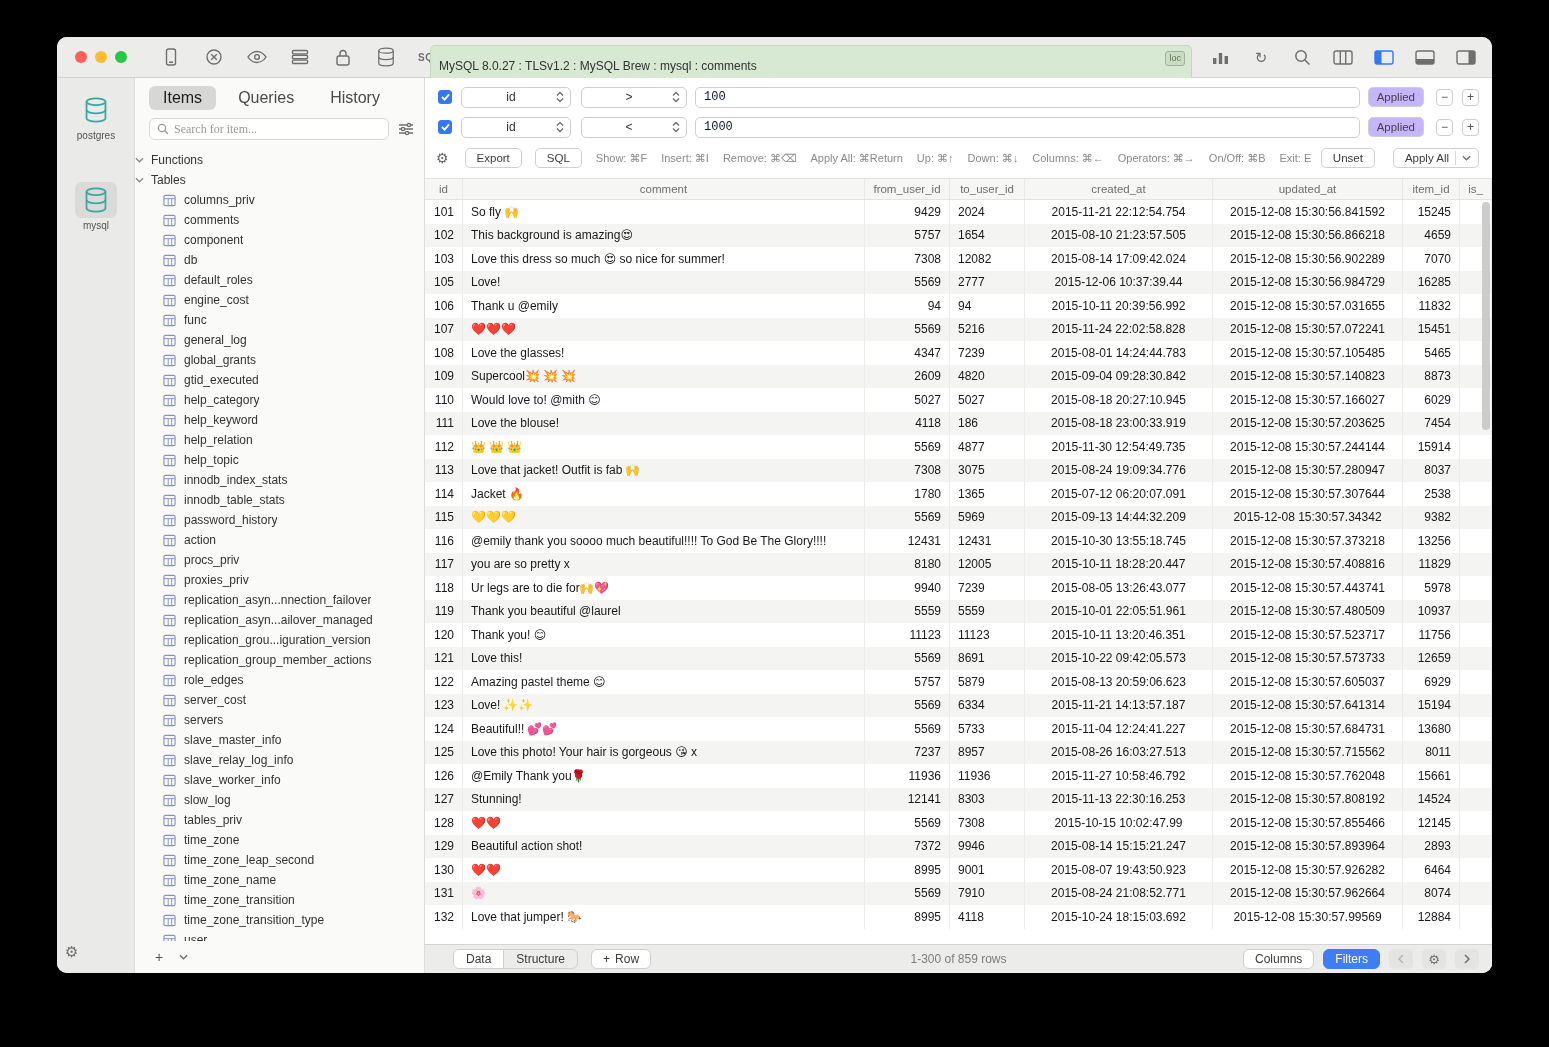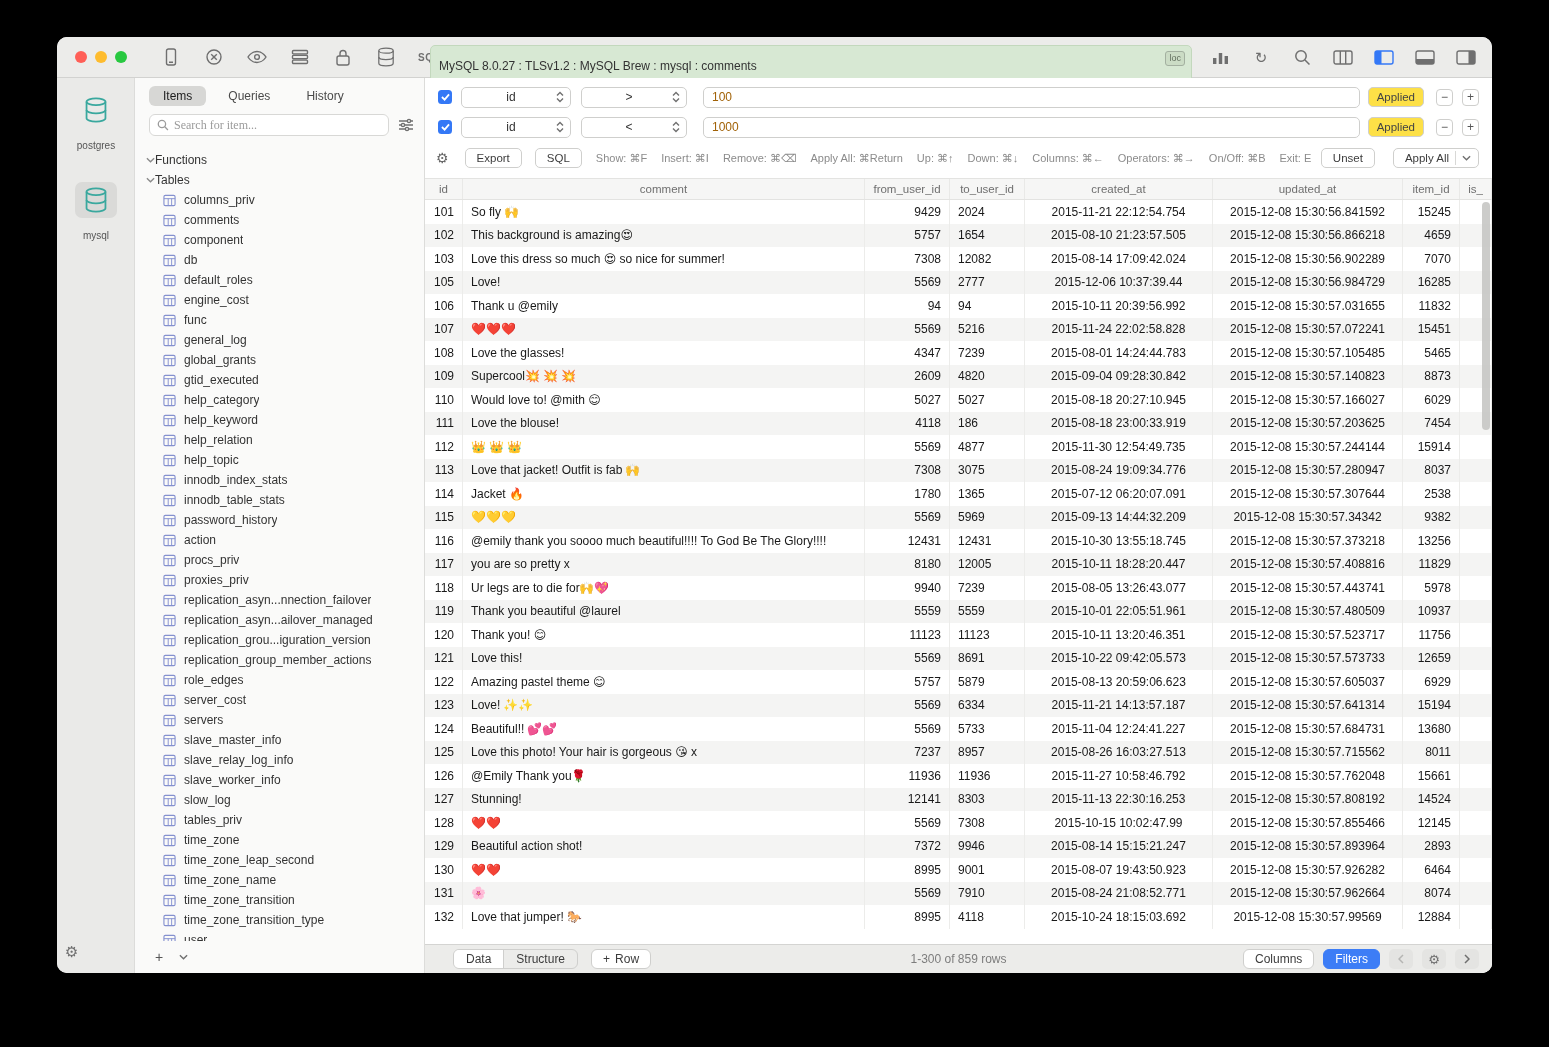--- a/index.html
+++ b/index.html
@@ -14,54 +14,54 @@
   .tl.red{background:#ff5f57}.tl.yellow{background:#febc2e}.tl.green{background:#28c840}
   .tb-left{display:flex;align-items:center;gap:19px;margin-left:24px}
   .tb-icon{width:24px;height:24px;display:flex;align-items:center;justify-content:center;color:#6f6f6f;font-size:15px}
   .sql-label{font-size:10px;font-weight:bold;letter-spacing:.4px;color:#6f6f6f}
   .title-pill{position:absolute;left:373px;top:8px;width:762px;height:42px;background:#d7e8d3;border:1px solid #c3d8bd;border-radius:5px;display:flex;align-items:center;padding:8px 8px;font-size:12px;color:#333}
   .loc-badge{position:absolute;right:6px;top:5px;font-size:9px;color:#63705f;border:1px solid #a3b0a0;border-radius:3px;padding:0 3px;line-height:13px;background:#cbdcc5}
   .tb-right{position:absolute;right:14px;top:0;height:41px;display:flex;align-items:center;gap:17px}
 
   
   .rail{position:absolute;top:41px;left:0;bottom:0;width:78px;background:#eaeae8;border-right:1px solid #dcdcda}
-  .conn{position:absolute;left:0;width:78px;display:flex;flex-direction:column;align-items:center;gap:12px;cursor:default}
+  .conn{position:absolute;left:0;width:78px;display:flex;flex-direction:column;align-items:center;gap:2px;cursor:default}
   .conn-icon{width:42px;height:36px;display:flex;align-items:center;justify-content:center;border-radius:7px}
   .conn.selected .conn-icon{background:#dadad8}
   .conn-label{font-size:10px;color:#555}
   .rail-gear{position:absolute;bottom:12px;left:8px;font-size:15px;color:#6f6f6f}
 
   
   .sidebar{position:absolute;top:41px;left:78px;bottom:0;width:290px;background:#fafaf9;border-right:1px solid #dcdcda}
   .side-tabs{display:flex;align-items:center;padding:8px 10px 6px 14px;gap:8px}
-  .side-tab{font-size:12px;color:#4a4a4a;padding:3px 14px;border-radius:6px;cursor:default}
+  .side-tab{font-size:16px;color:#4a4a4a;padding:3px 14px;border-radius:6px;cursor:default}
   .side-tab.active{background:#d7d7d5;color:#1d1d1d}
   .search-row{display:flex;align-items:center;gap:9px;padding:2px 10px 0 14px}
   .search-field{flex:1;height:22px;border:1px solid #d8d8d6;border-radius:6px;background:#fff;display:flex;align-items:center;padding:0 7px;gap:5px}
   .search-field input{border:none;outline:none;flex:1;font-size:12px;color:#333;background:transparent;font-family:Liberation Serif, serif}
   .search-field input::placeholder{color:#9b9b9b}
   .tree{position:absolute;top:70px;left:0;right:0;bottom:32px;overflow:hidden;padding-top:2px}
   .tree-row{height:20px;display:flex;align-items:center;font-size:12px;color:#333;white-space:nowrap}
-  .sec-row{padding-left:11px;}
+  .sec-row{gap:7px}
   .table-item{padding-left:28px;gap:8px}
   .ti-label{overflow:hidden;text-overflow:ellipsis}
   .side-bottom{position:absolute;bottom:0;left:0;right:0;height:32px;display:flex;align-items:center;padding-left:14px;gap:10px;color:#6f6f6f}
   .sb-mini{display:flex;align-items:center;justify-content:center;width:20px;height:18px;font-size:14px;color:#555}
 
   
   .main{position:absolute;top:41px;left:368px;right:0;bottom:0;background:#fff}
   .filter-row{position:absolute;left:0;right:0;height:22px;display:flex;align-items:center}
   #f1{top:8px}#f2{top:38px}
   .checkbox{flex:none;width:14px;height:14px;background:#3478f6;border-radius:3.5px;margin-left:13px;display:flex;align-items:center;justify-content:center}
   .popup{flex:none;height:21px;border:1px solid #cfcfcd;border-radius:5px;background:#fff;display:flex;align-items:center;font-size:12px;color:#333;padding:0 6px 0 8px;gap:4px}
   .popup .val{flex:1;text-align:center}
   .pop-col{width:110px;margin-left:9px}
   .pop-op{width:106px;margin-left:10px}
-  .filter-input{flex:1;margin-left:16px;height:21px;border:1px solid #cfcfcd;border-radius:5px;font-size:12px;padding:0 8px;color:#a16207;outline:none;font-family:Liberation Sans, sans-serif;background:#fff}
-  .applied-btn{flex:none;margin-left:8px;height:20px;border:1px solid #cfcfcd;border-radius:5px;background:#fde047;color:#444;font-size:11.5px;display:flex;align-items:center;padding:0 8px}
+  .filter-input{flex:1;margin-left:8px;height:21px;border:1px solid #cfcfcd;border-radius:5px;font-size:12px;padding:0 8px;color:#0f172a;outline:none;font-family:Liberation Mono, monospace;background:#fff}
+  .applied-btn{flex:none;margin-left:8px;height:20px;border:1px solid #cfcfcd;border-radius:5px;background:#c4b5fd;color:#444;font-size:11.5px;display:flex;align-items:center;padding:0 8px}
   .mini-btn{flex:none;width:17px;height:17px;border:1px solid #cfcfcd;border-radius:4px;background:#fff;color:#555;display:flex;align-items:center;justify-content:center;font-size:12px;line-height:1}
   .mini-btn.minus{margin-left:12px}
   .mini-btn.plus{margin-left:9px;margin-right:13px}
 
   .shortcut-bar{position:absolute;top:68px;left:0;right:0;height:24px;display:flex;align-items:center;font-size:11px;color:#8b8b8b}
   .sb-gear{margin-left:11px;font-size:14px;color:#666}
   .sb-btn{flex:none;height:20px;border:1px solid #cfcfcd;border-radius:5px;background:#fff;color:#3c3c3c;font-size:11.5px;display:flex;align-items:center;padding:0 11px;gap:6px}
   #export-btn{margin-left:16px}
   #sqlbtn{margin-left:13px}
   .shortcuts{display:flex;gap:14px;margin-left:14px;flex:1;overflow:hidden;white-space:nowrap}

